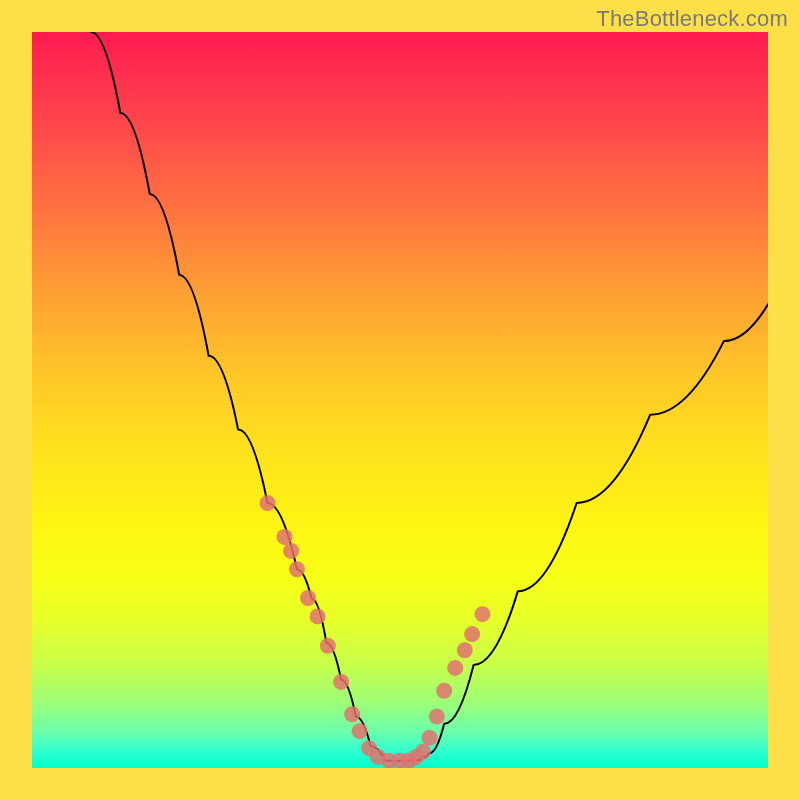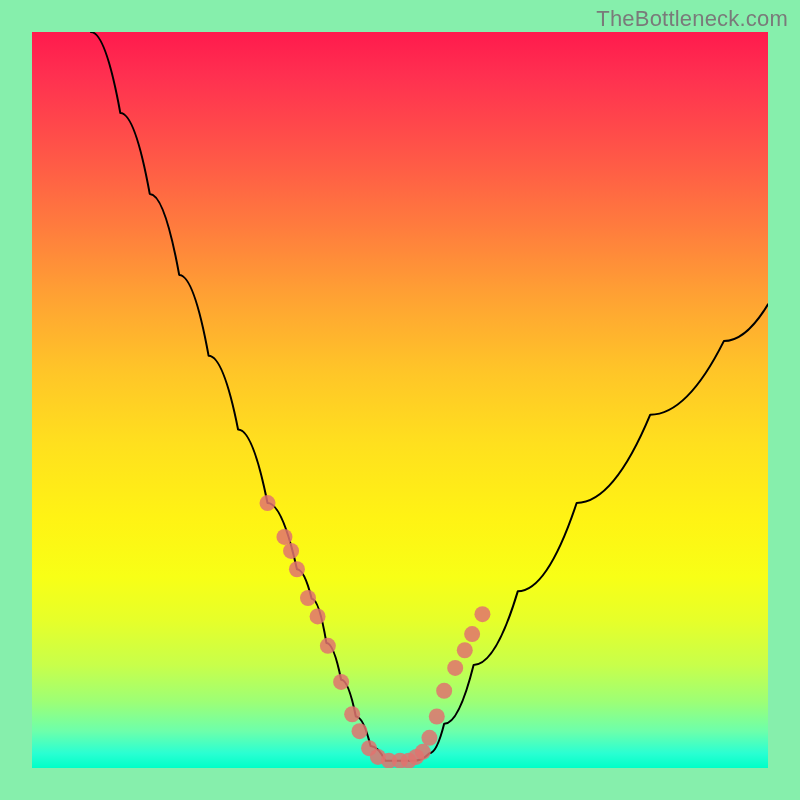--- a/index.html
+++ b/index.html
@@ -10,21 +10,21 @@
     background: #000;
     overflow: hidden;
     font-family: Arial, Helvetica, sans-serif;
   }
   .frame {
     position: absolute;
     top: 0;
     left: 0;
     width: 800px;
     height: 800px;
-    background: #86efac;
+    background: #fde047;
   }
   .plot {
     position: absolute;
     top: 32px;
     left: 32px;
     width: 736px;
     height: 736px;
     overflow: hidden;
   }
   .gradient-bg {

